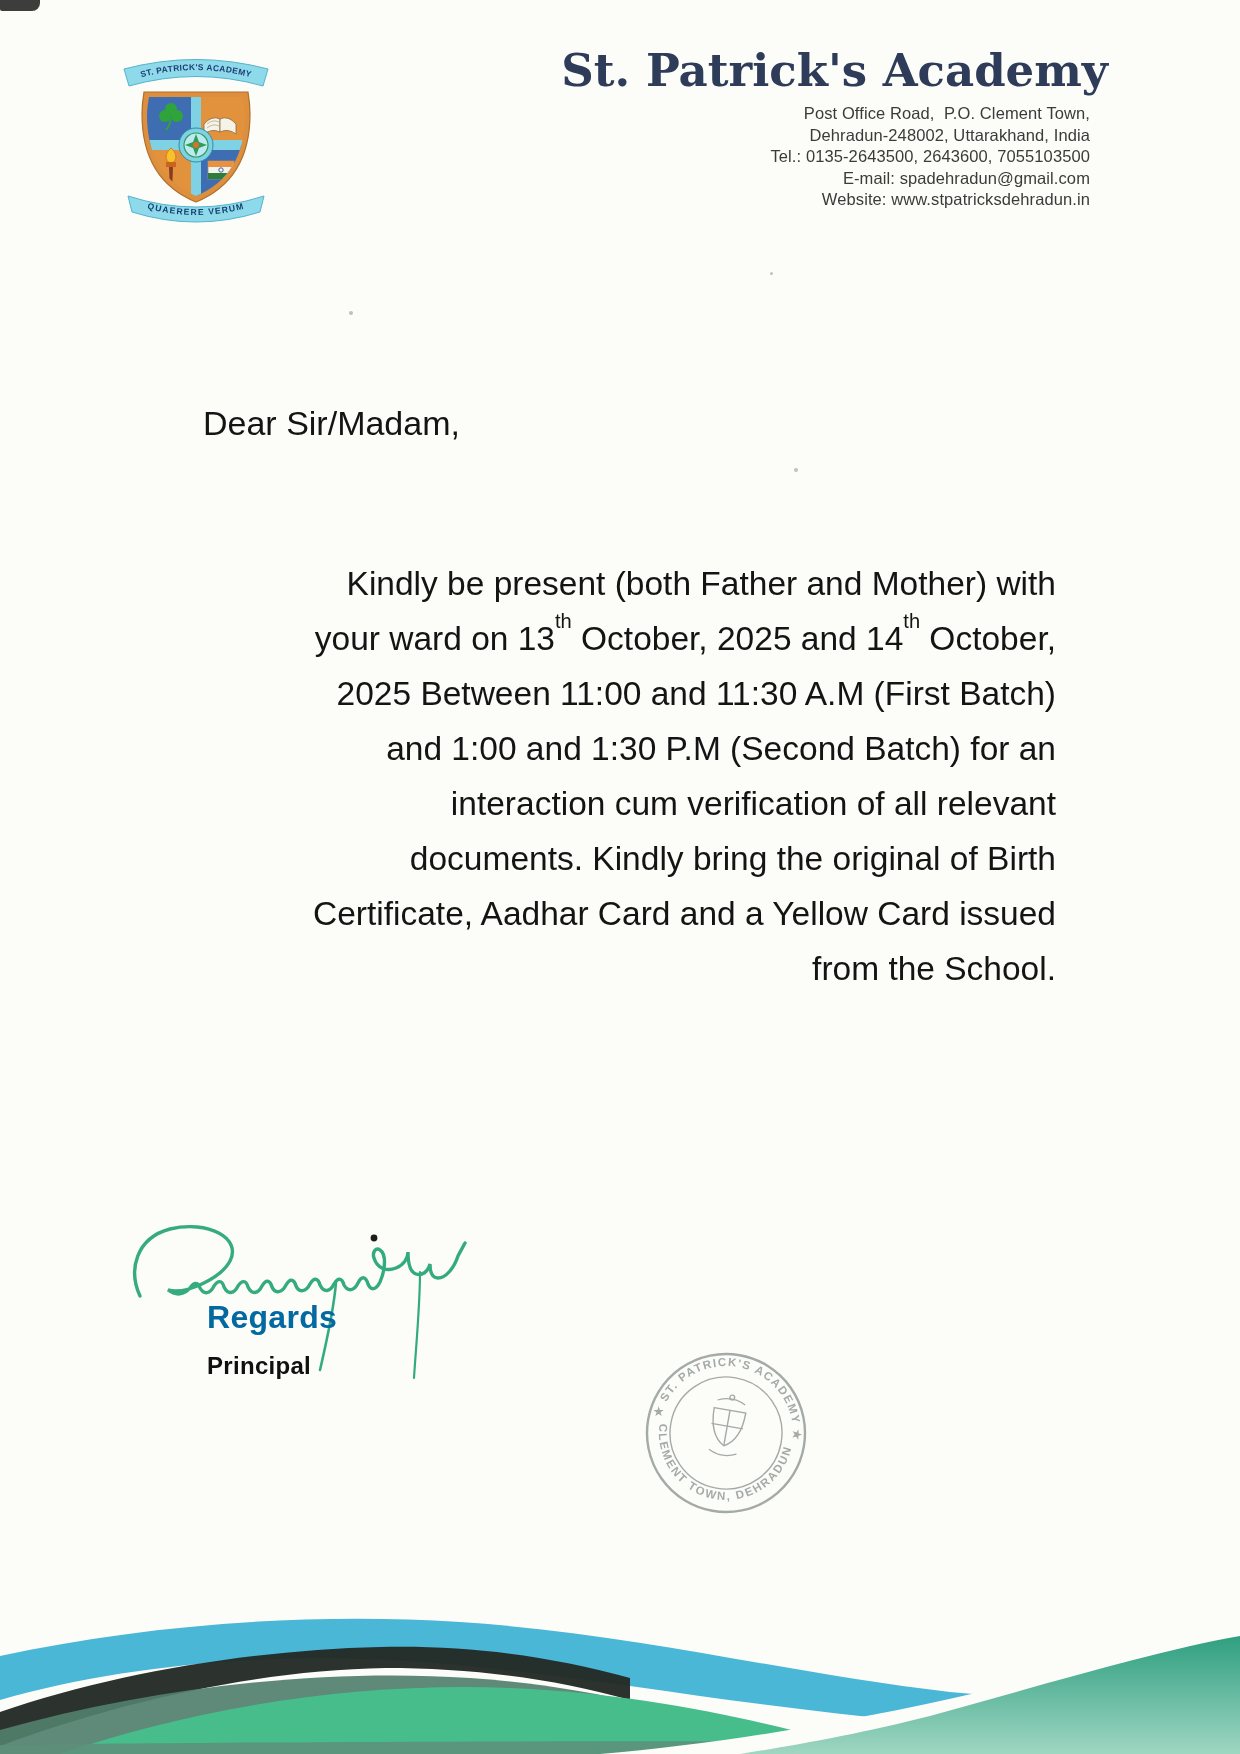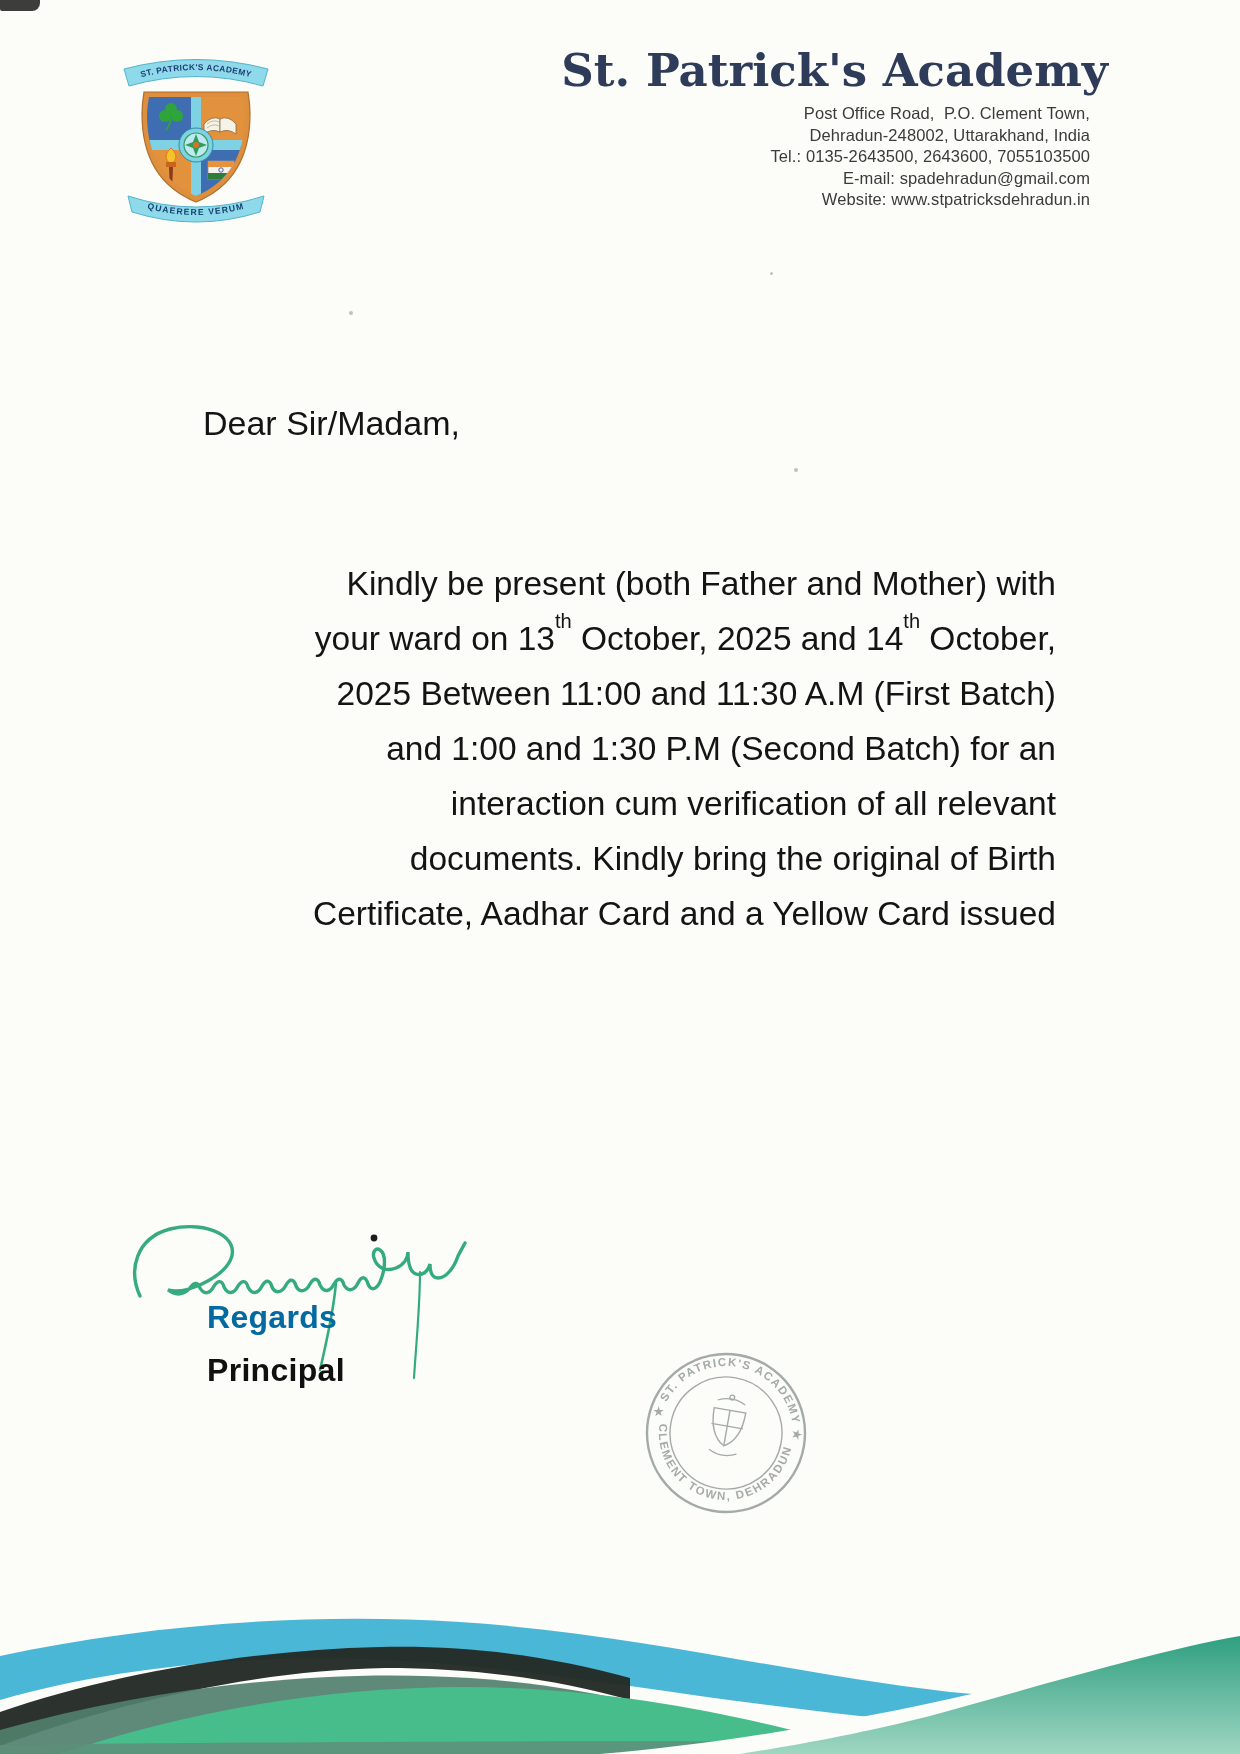--- a/index.html
+++ b/index.html
@@ -47,21 +47,21 @@
   .body-line sup{font-size:.6em;position:relative;top:-.5em;line-height:0;}
 
   
   .signature{position:absolute;left:124px;top:1198px;width:360px;height:200px;overflow:visible;}
   .regards{
     position:absolute;left:207px;top:1299px;
     font-size:32px;font-weight:bold;color:#0369a1;letter-spacing:.3px;
   }
   .principal{
     position:absolute;left:207px;top:1352px;
-    font-size:32px;font-weight:bold;color:#101010;letter-spacing:.3px;
+    font-size:24px;font-weight:bold;color:#101010;letter-spacing:.3px;
   }
 
   
   .stamp{position:absolute;left:642px;top:1349px;width:168px;height:168px;opacity:.8;}
 
   
   .waves{position:absolute;left:0;bottom:0;width:1240px;height:214px;display:block;}
 </style>
 </head>
 <body>
@@ -147,20 +147,21 @@
 
   <div class="salutation">Dear Sir/Madam,</div>
   <div class="body-text">
       <div class="body-line">Kindly be present (both Father and Mother) with</div>
       <div class="body-line">your ward on 13<sup>th</sup> October, 2025 and 14<sup>th</sup> October,</div>
       <div class="body-line">2025 Between 11:00 and 11:30 A.M (First Batch)</div>
       <div class="body-line">and 1:00 and 1:30 P.M (Second Batch) for an</div>
       <div class="body-line">interaction cum verification of all relevant</div>
       <div class="body-line">documents. Kindly bring the original of Birth</div>
       <div class="body-line">Certificate, Aadhar Card and a Yellow Card issued</div>
+      <div class="body-line">from the School.</div>
     </div>
 
   <svg class="signature" viewBox="0 0 360 200">
     <g stroke="#2aa778" stroke-width="3.4" fill="none" stroke-linecap="round" opacity="0.95">
       <path d="M16,98 C4,72 12,40 46,31 C84,22 118,40 106,63 C97,80 62,97 44,92
                C52,98 60,97 66,90 C70,84 74,84 76,90 C80,97 86,96 90,88 C94,82 98,82 100,89
                C104,97 110,96 114,88 C118,82 122,82 124,89 C128,97 134,96 138,88 C142,81 146,82 148,89
                C151,96 158,95 162,87 C166,80 170,81 172,88 C175,95 182,94 186,86 C190,79 194,80 196,87
                C200,95 206,94 210,86 C214,79 218,80 220,87 C224,94 230,93 234,85 C238,77 242,79 244,86
                C247,93 252,92 256,84 C262,70 262,56 256,52 C252,49 248,54 250,60 C253,70 262,74 272,70

